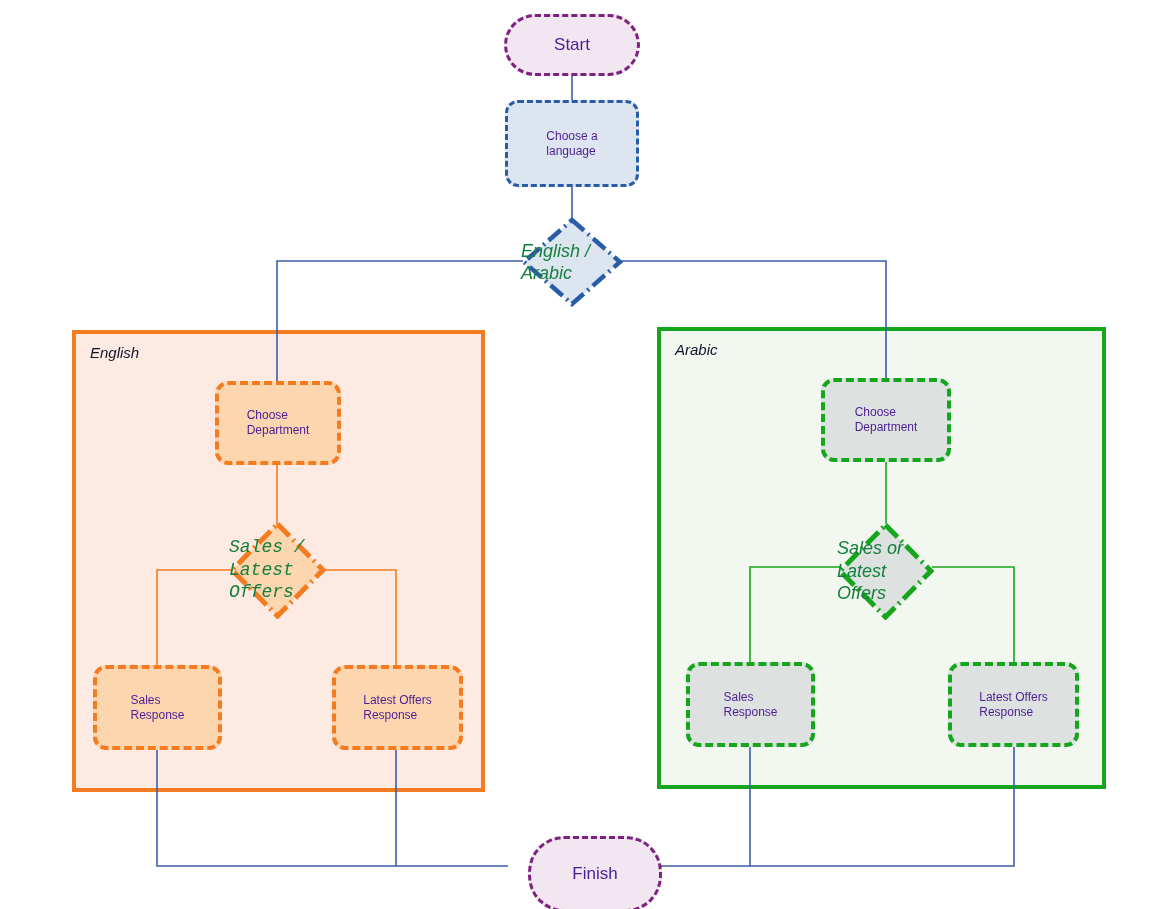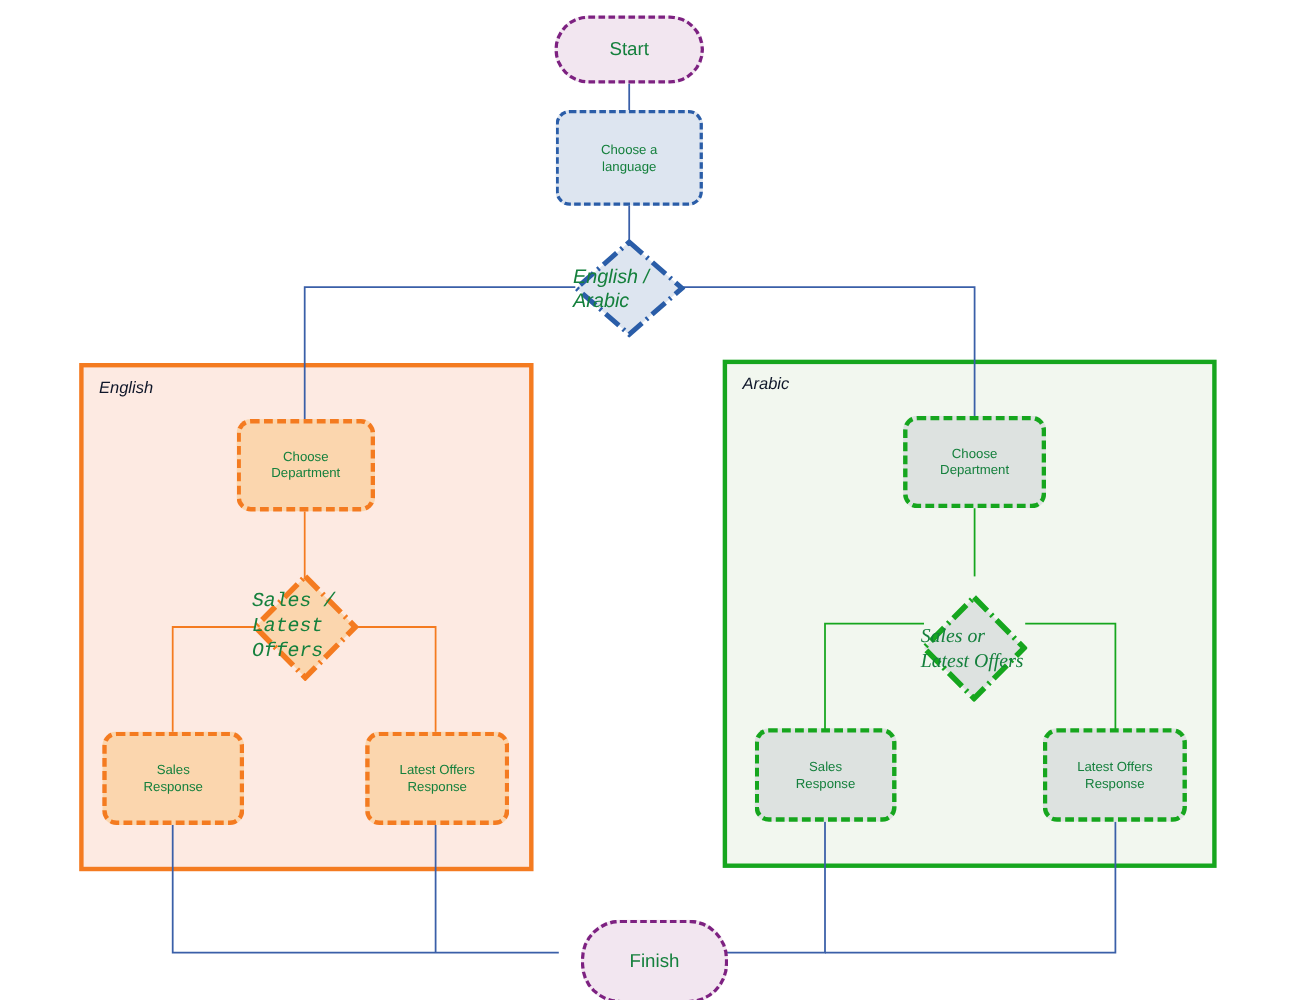--- a/index.html
+++ b/index.html
@@ -26,22 +26,22 @@
     pointer-events: none;
   }
 
   
   .node {
     position: absolute;
     box-sizing: border-box;
     display: flex;
     align-items: center;
     justify-content: center;
-    text-align: center;
-    color: #15803d;
+    text-align: left;
+    color: #4c1d95;
     line-height: 1.22;
   }
   .node .lbl { display: block; }
 
   
   .terminator {
     border: 3px dashed #7d2181;
     background: #f2e6f0;
     border-radius: 36px;
     font-size: 17px;
@@ -211,21 +211,21 @@
     </span>
   </div>
 
   <div class="node proc proc-green" style="left:821px; top:378px; width:130px; height:84px;">
     <span>
       <span class="lbl">Choose</span>
       <span class="lbl">Department</span>
     </span>
   </div>
 
-  <div class="diamond-wrap" style="left:837px; top:540px; width:97px; height:98px;font-family:Liberation Serif, serif;">
+  <div class="diamond-wrap" style="left:837px; top:522px; width:97px; height:98px;">
     <svg class="shape" viewBox="0 0 97 98" preserveAspectRatio="none">
       <polygon points="48.5,3 94,49 48.5,95 3,49" fill="#dde2e0" stroke="#16a61e" stroke-width="5" stroke-dasharray="17 5 2 5"></polygon>
     </svg>
     <div class="dtext">
       <span>
         <span class="lbl">Sales or</span>
         <span class="lbl">Latest Offers</span>
       </span>
     </div>
   </div>

